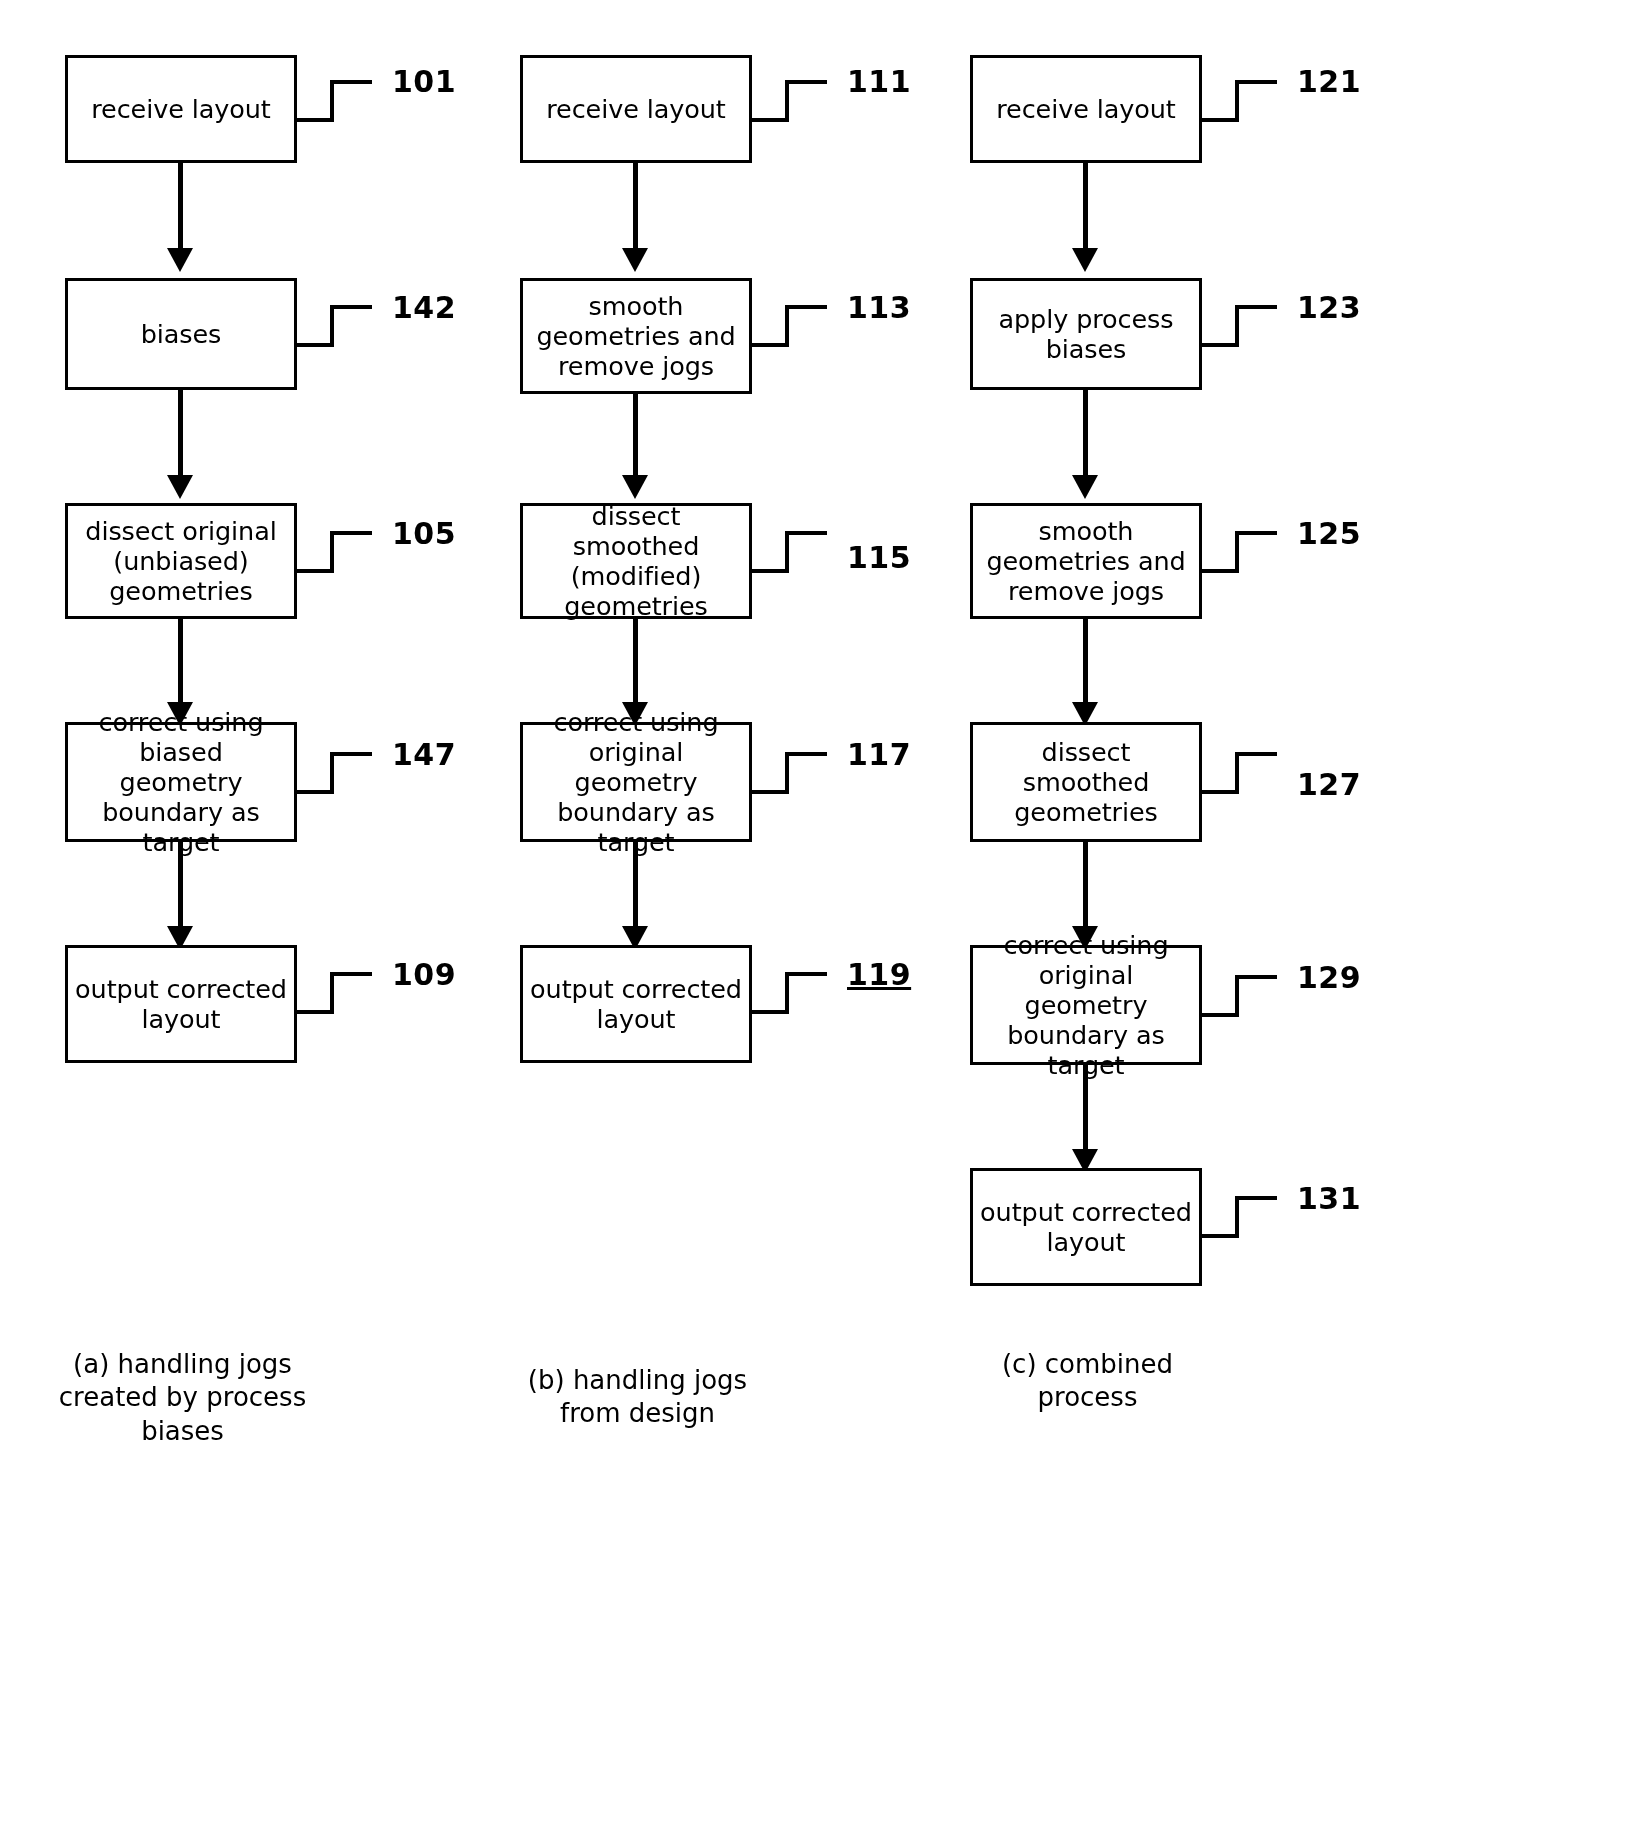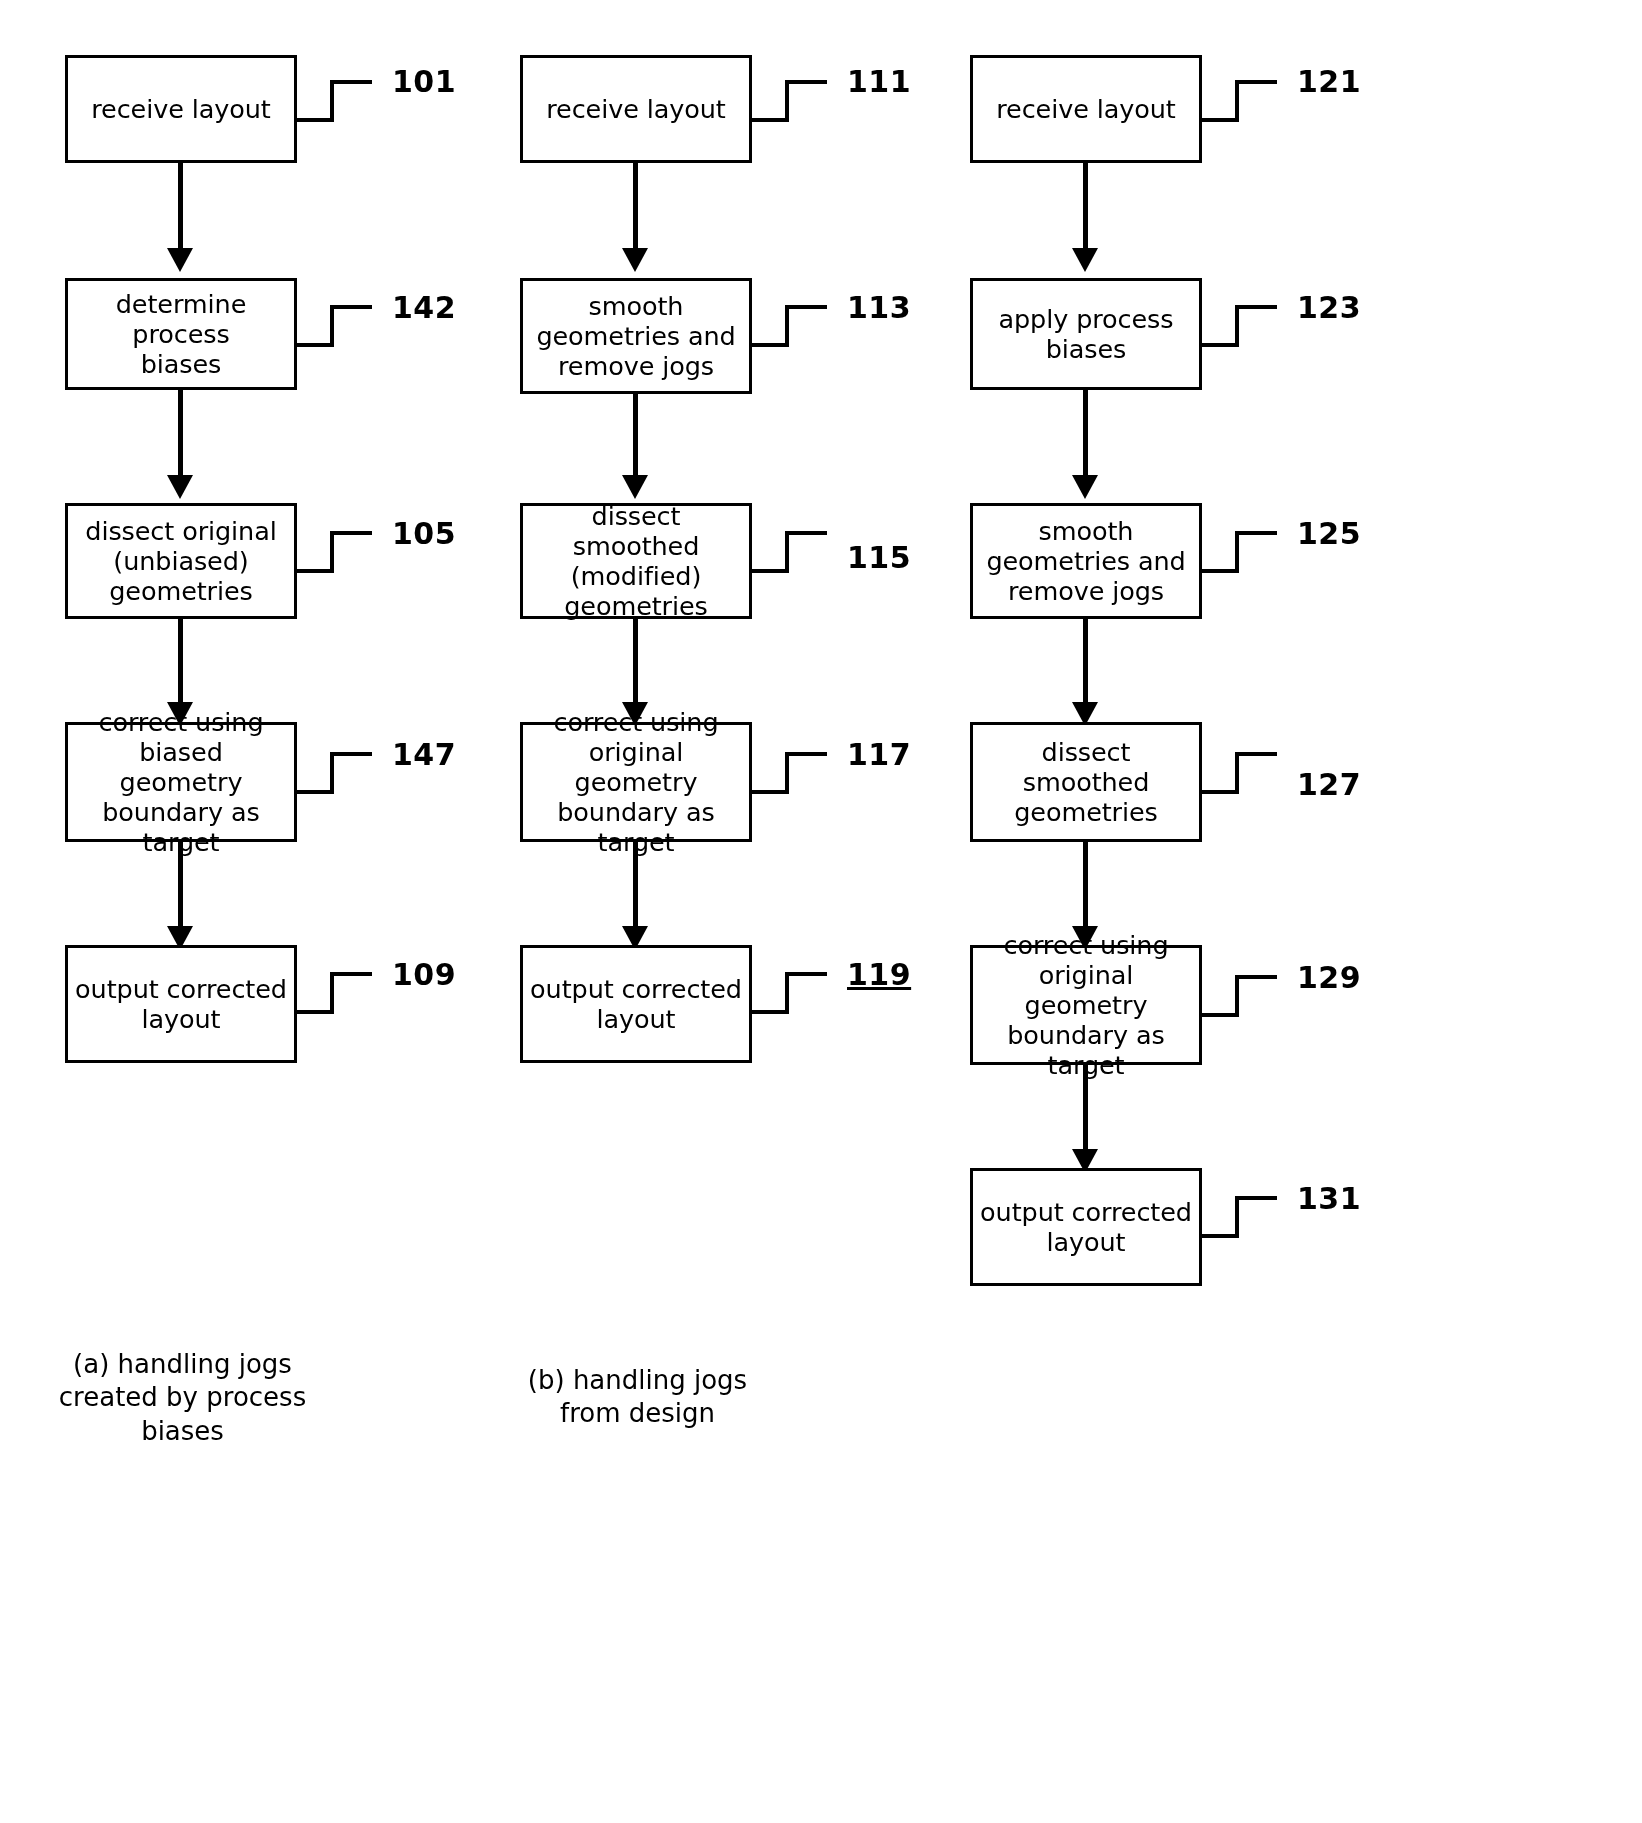--- a/index.html
+++ b/index.html
@@ -109,21 +109,20 @@
       <div class="seg-v" style="left:33px; top:0px;  height:42px;"></div>
       <div class="seg-h-high" style="left:33px; top:0px;  width:42px;"></div>
     </div>
     <div class="refnum" style="left:368px; top:64px;">101</div>
 
     <div class="edge" style="left:178px; top:163px; height:88px;"></div>
     <div class="arrowhead" style="left:167px; top:248px;"></div>
 
     <div class="node" style="left:65px; top:278px; width:232px; height:112px;">
       <div>
-        <span>determine process</span>
         <span>biases</span>
       </div>
     </div>
     <div class="leader" style="left:297px; top:305px; width:75px; height:42px;">
       <div class="seg-h-low" style="left:0px;  top:38px; width:37px;"></div>
       <div class="seg-v" style="left:33px; top:0px;  height:42px;"></div>
       <div class="seg-h-high" style="left:33px; top:0px;  width:42px;"></div>
     </div>
     <div class="refnum" style="left:368px; top:290px;">142</div>
 
@@ -360,15 +359,19 @@
         <span>layout</span>
       </div>
     </div>
     <div class="leader" style="left:297px; top:1196px; width:75px; height:42px;">
       <div class="seg-h-low" style="left:0px;  top:38px; width:37px;"></div>
       <div class="seg-v" style="left:33px; top:0px;  height:42px;"></div>
       <div class="seg-h-high" style="left:33px; top:0px;  width:42px;"></div>
     </div>
     <div class="refnum" style="left:368px; top:1181px;">131</div>
 
+    <div class="caption" style="left:45px; top:1348px; width:275px;">
+      <span>(c) combined</span>
+      <span>process</span>
+    </div>
   </div>
 
 </div>
 
 </body></html>

